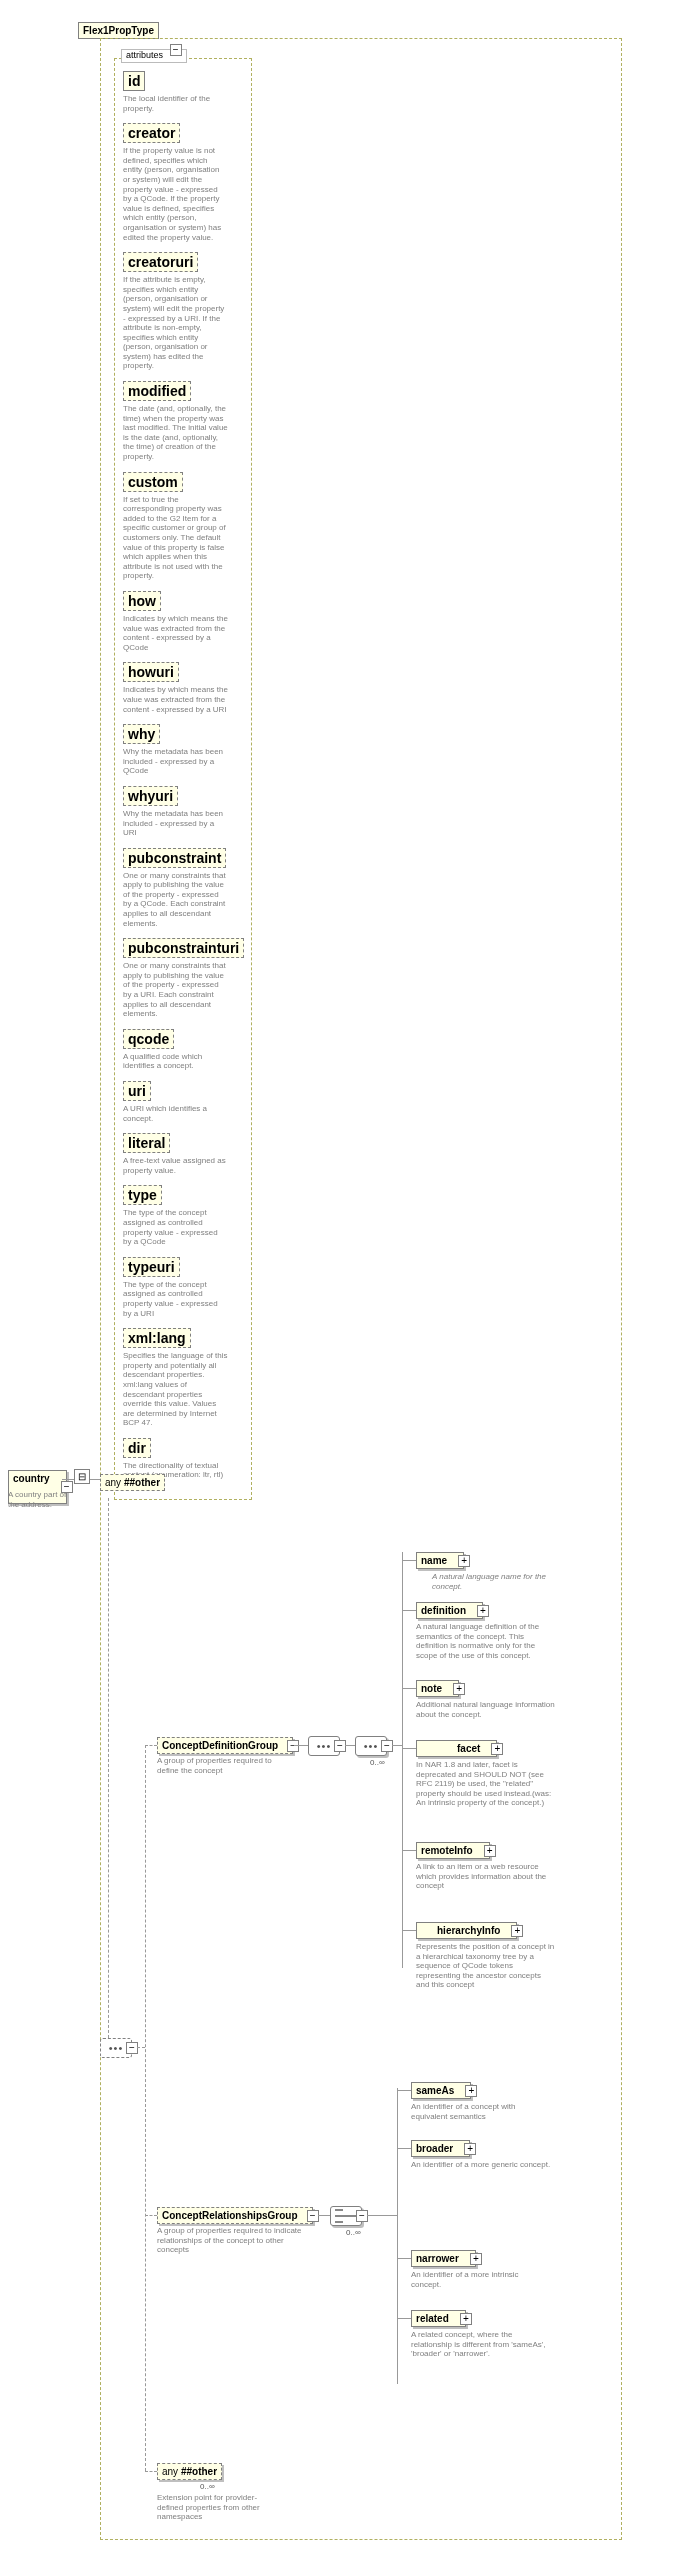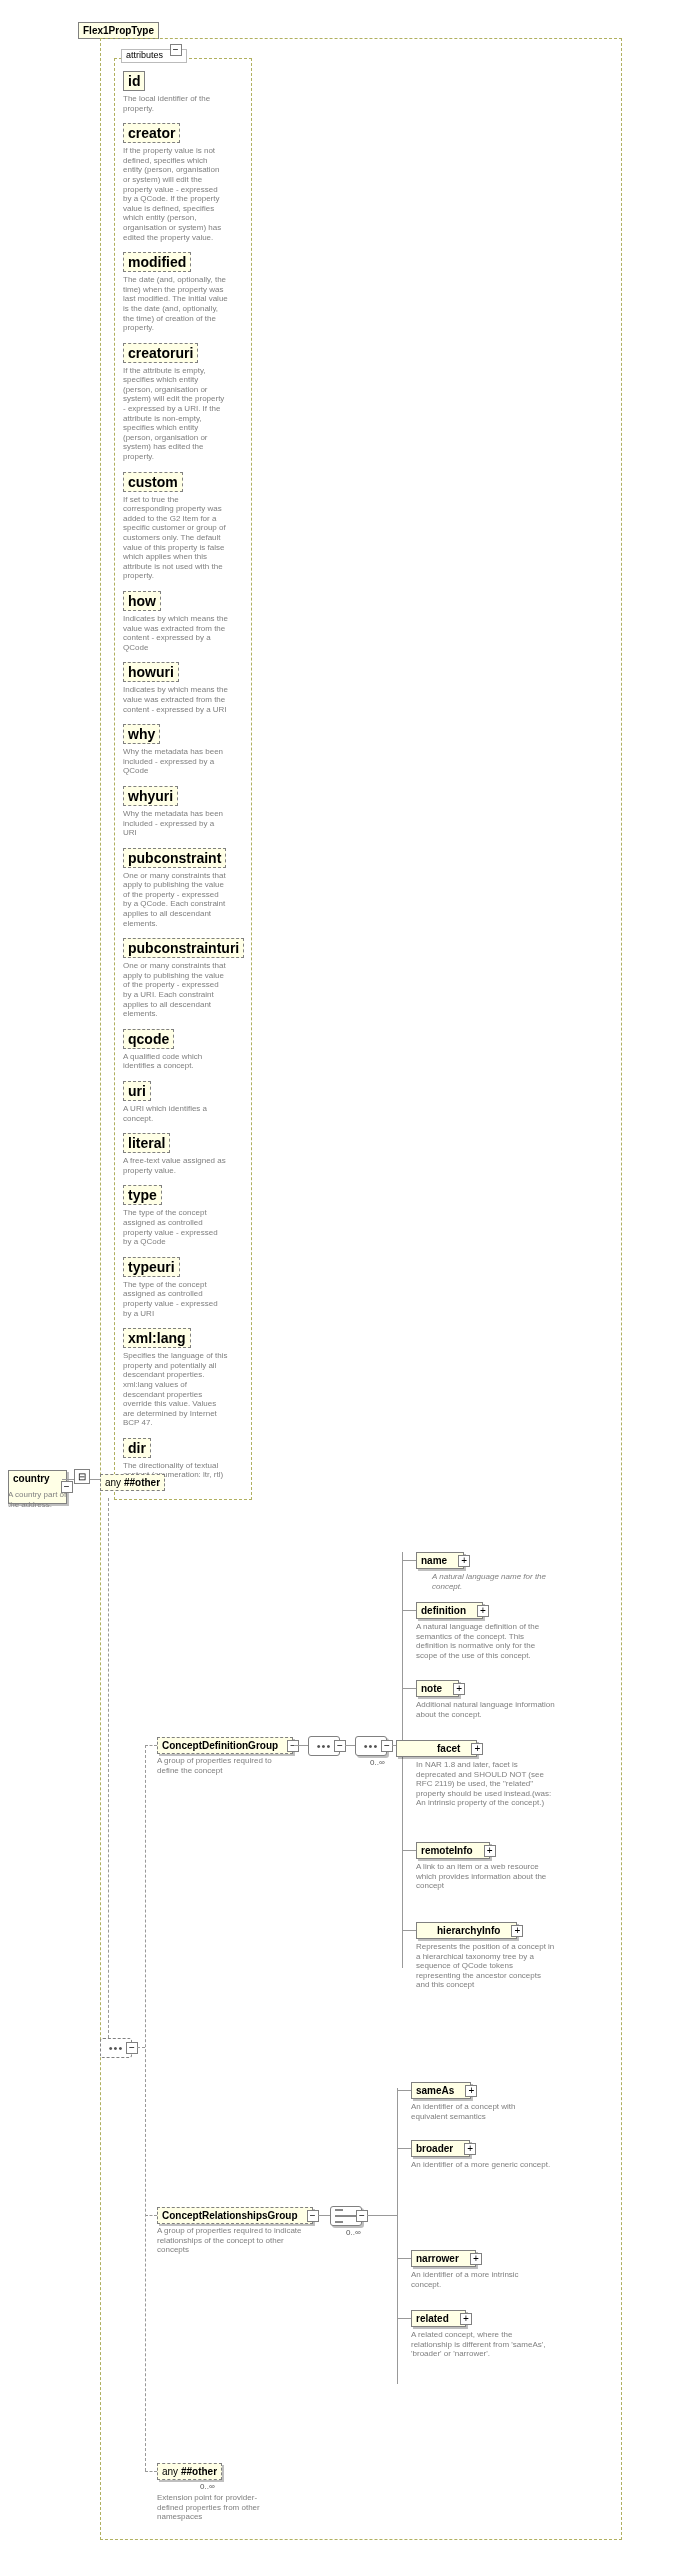--- a/index.html
+++ b/index.html
@@ -76,22 +76,22 @@
   <div class="hline" style="left:90px; top:1479px; width:18px;"></div>
 
   <div class="attr-container" style="left:92px; top:58px; width:136px; height:1440px;">
     <div class="attr-head">
       <span>attributes</span>
       <span class="expander">−</span>
     </div>
     <div id="attrs-list" style="position:absolute; left:8px; top:12px; width:120px;">
         <div class="attr-item solid"><span class="attr-name">id</span><span class="attr-desc">The local identifier of the property.</span></div>
         <div class="attr-item"><span class="attr-name">creator</span><span class="attr-desc">If the property value is not defined, specifies which entity (person, organisation or system) will edit the property value - expressed by a QCode. If the property value is defined, specifies which entity (person, organisation or system) has edited the property value.</span></div>
+        <div class="attr-item"><span class="attr-name">creatoruri</span><span class="attr-desc">If the attribute is empty, specifies which entity (person, organisation or system) will edit the property - expressed by a URI. If the attribute is non-empty, specifies which entity (person, organisation or system) has edited the property.</span></div>
         <div class="attr-item"><span class="attr-name">modified</span><span class="attr-desc">The date (and, optionally, the time) when the property was last modified. The initial value is the date (and, optionally, the time) of creation of the property.</span></div>
-        <div class="attr-item"><span class="attr-name">creatoruri</span><span class="attr-desc">If the attribute is empty, specifies which entity (person, organisation or system) will edit the property - expressed by a URI. If the attribute is non-empty, specifies which entity (person, organisation or system) has edited the property.</span></div>
         <div class="attr-item"><span class="attr-name">custom</span><span class="attr-desc">If set to true the corresponding property was added to the G2 Item for a specific customer or group of customers only. The default value of this property is false which applies when this attribute is not used with the property.</span></div>
         <div class="attr-item"><span class="attr-name">how</span><span class="attr-desc">Indicates by which means the value was extracted from the content - expressed by a QCode</span></div>
         <div class="attr-item"><span class="attr-name">howuri</span><span class="attr-desc">Indicates by which means the value was extracted from the content - expressed by a URI</span></div>
         <div class="attr-item"><span class="attr-name">why</span><span class="attr-desc">Why the metadata has been included - expressed by a QCode</span></div>
         <div class="attr-item"><span class="attr-name">whyuri</span><span class="attr-desc">Why the metadata has been included - expressed by a URI</span></div>
         <div class="attr-item"><span class="attr-name">pubconstraint</span><span class="attr-desc">One or many constraints that apply to publishing the value of the property - expressed by a QCode. Each constraint applies to all descendant elements.</span></div>
         <div class="attr-item"><span class="attr-name">pubconstrainturi</span><span class="attr-desc">One or many constraints that apply to publishing the value of the property - expressed by a URI. Each constraint applies to all descendant elements.</span></div>
         <div class="attr-item"><span class="attr-name">qcode</span><span class="attr-desc">A qualified code which identifies a concept.</span></div>
         <div class="attr-item"><span class="attr-name">uri</span><span class="attr-desc">A URI which identifies a concept.</span></div>
         <div class="attr-item"><span class="attr-name">literal</span><span class="attr-desc">A free-text value assigned as property value.</span></div>
@@ -172,21 +172,21 @@
 <div class="hline" style="left: 402px; top: 1560px; width: 14px;"></div>
     <div class="right-elem" style="left: 416px; top: 1552px;"><span>name</span><span class="expander">+</span></div>
     <div class="desc" style="left: 432px; top: 1572px; width: 140px; font-style: italic;">A natural language name for the concept.</div>
     <div class="hline" style="left: 402px; top: 1610px; width: 14px;"></div>
     <div class="right-elem" style="left: 416px; top: 1602px;"><span>definition</span><span class="expander">+</span></div>
     <div class="desc" style="left: 416px; top: 1622px; width: 140px;">A natural language definition of the semantics of the concept. This definition is normative only for the scope of the use of this concept.</div>
     <div class="hline" style="left: 402px; top: 1688px; width: 14px;"></div>
     <div class="right-elem" style="left: 416px; top: 1680px;"><span>note</span><span class="expander">+</span></div>
     <div class="desc" style="left: 416px; top: 1700px; width: 140px;">Additional natural language information about the concept.</div>
     <div class="hline" style="left: 402px; top: 1748px; width: 14px;"></div>
-    <div class="right-elem" style="left: 396px; top: 1740px; padding-left: 40px;"><span>facet</span><span class="expander">+</span></div>
+    <div class="right-elem" style="left: 416px; top: 1740px; padding-left: 40px;"><span>facet</span><span class="expander">+</span></div>
     <div class="desc" style="left: 416px; top: 1760px; width: 140px;">In NAR 1.8 and later, facet is deprecated and SHOULD NOT (see RFC 2119) be used, the "related" property should be used instead.(was: An intrinsic property of the concept.)</div>
     <div class="hline" style="left: 402px; top: 1850px; width: 14px;"></div>
     <div class="right-elem" style="left: 416px; top: 1842px;"><span>remoteInfo</span><span class="expander">+</span></div>
     <div class="desc" style="left: 416px; top: 1862px; width: 140px;">A link to an item or a web resource which provides information about the concept</div>
     <div class="hline" style="left: 402px; top: 1930px; width: 14px;"></div>
     <div class="right-elem" style="left: 416px; top: 1922px; padding-left: 20px;"><span>hierarchyInfo</span><span class="expander">+</span></div>
     <div class="desc" style="left: 416px; top: 1942px; width: 140px;">Represents the position of a concept in a hierarchical taxonomy tree by a sequence of QCode tokens representing the ancestor concepts and this concept</div>
     <div class="hline" style="left: 397px; top: 2090px; width: 14px;"></div>
     <div class="right-elem" style="left: 411px; top: 2082px;"><span>sameAs</span><span class="expander">+</span></div>
     <div class="desc" style="left: 411px; top: 2102px; width: 140px;">An identifier of a concept with equivalent semantics</div>

